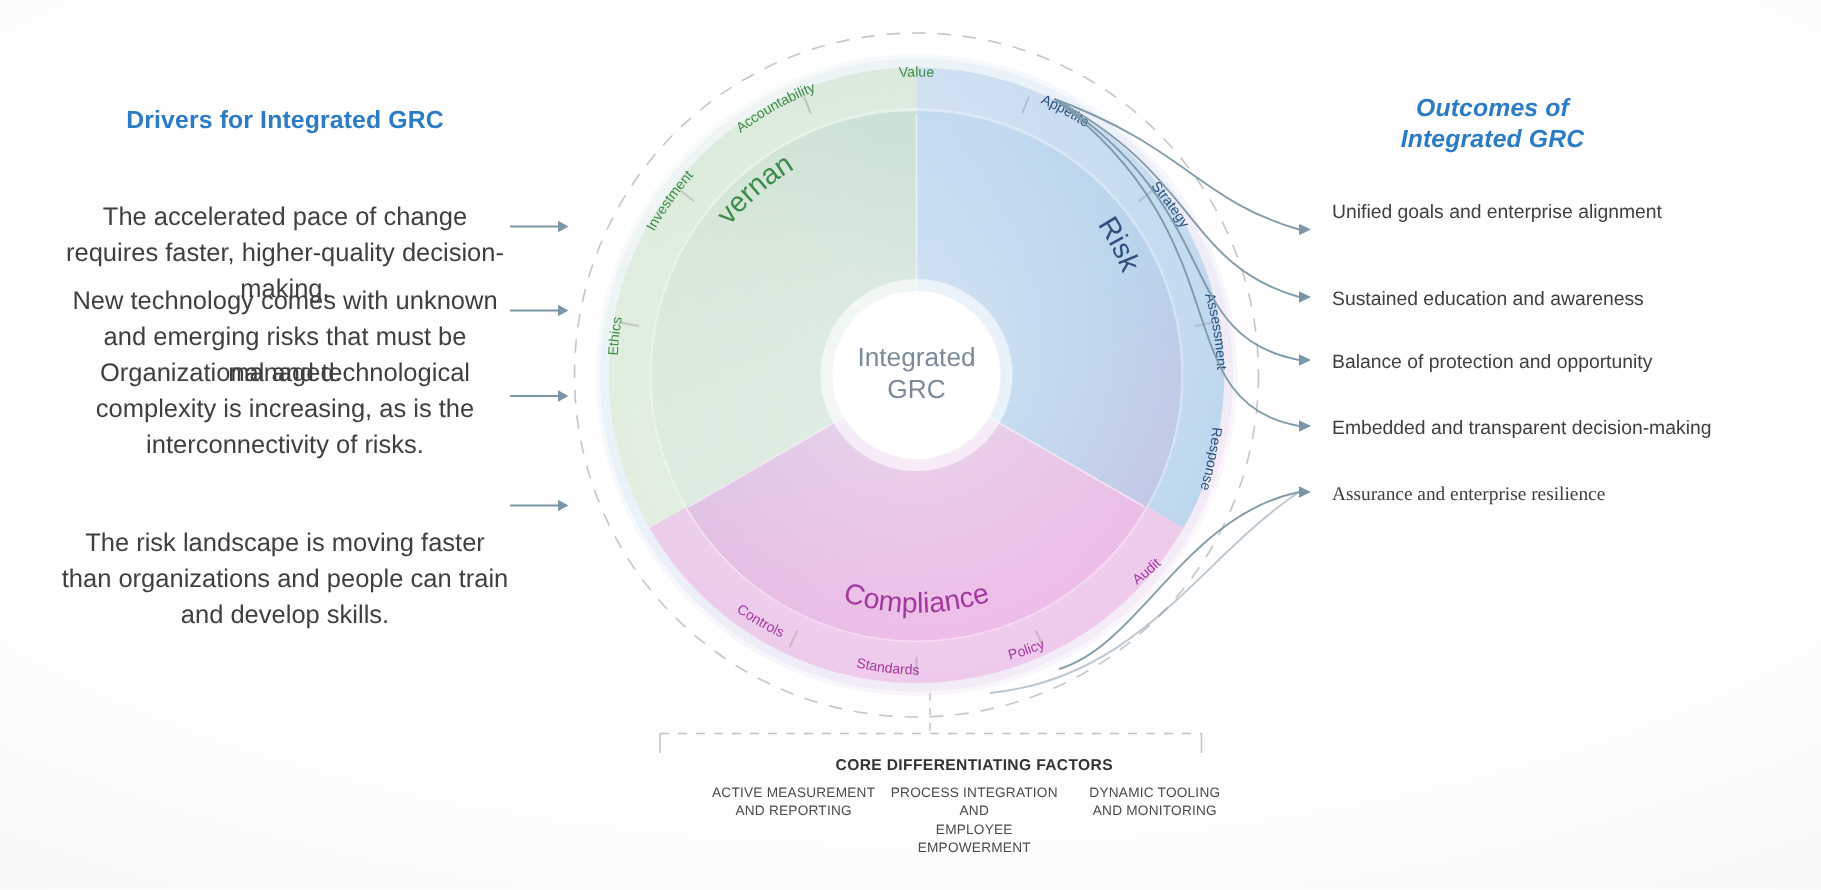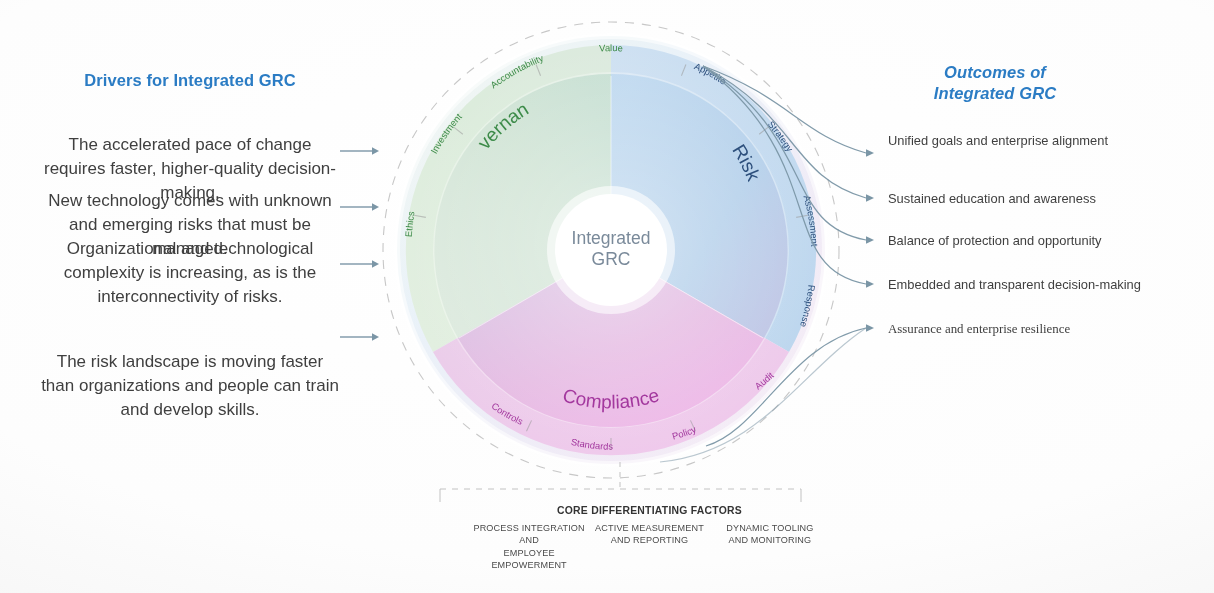--- a/index.html
+++ b/index.html
@@ -307,19 +307,19 @@
 
   <div class="outcome" style="top:132px;">Unified goals and enterprise alignment</div>
   <div class="outcome" style="top:190px;">Sustained education and awareness</div>
   <div class="outcome" style="top:232px;">Balance of protection and opportunity</div>
   <div class="outcome" style="top:276px;">Embedded and transparent decision-making</div>
   <div class="outcome" style="top:320px;font-family:Liberation Serif, serif;">Assurance and enterprise resilience</div>
 
   <div class="core-box">
     <div class="core-title">CORE DIFFERENTIATING FACTORS</div>
     <div class="core-items">
+      <div class="core-item">ACTIVE MEASUREMENT<br>AND REPORTING</div>
       <div class="core-item">PROCESS INTEGRATION AND<br>EMPLOYEE EMPOWERMENT</div>
-      <div class="core-item">ACTIVE MEASUREMENT<br>AND REPORTING</div>
       <div class="core-item">DYNAMIC TOOLING<br>AND MONITORING</div>
     </div>
   </div>
 
 </div>
 
 </body></html>

